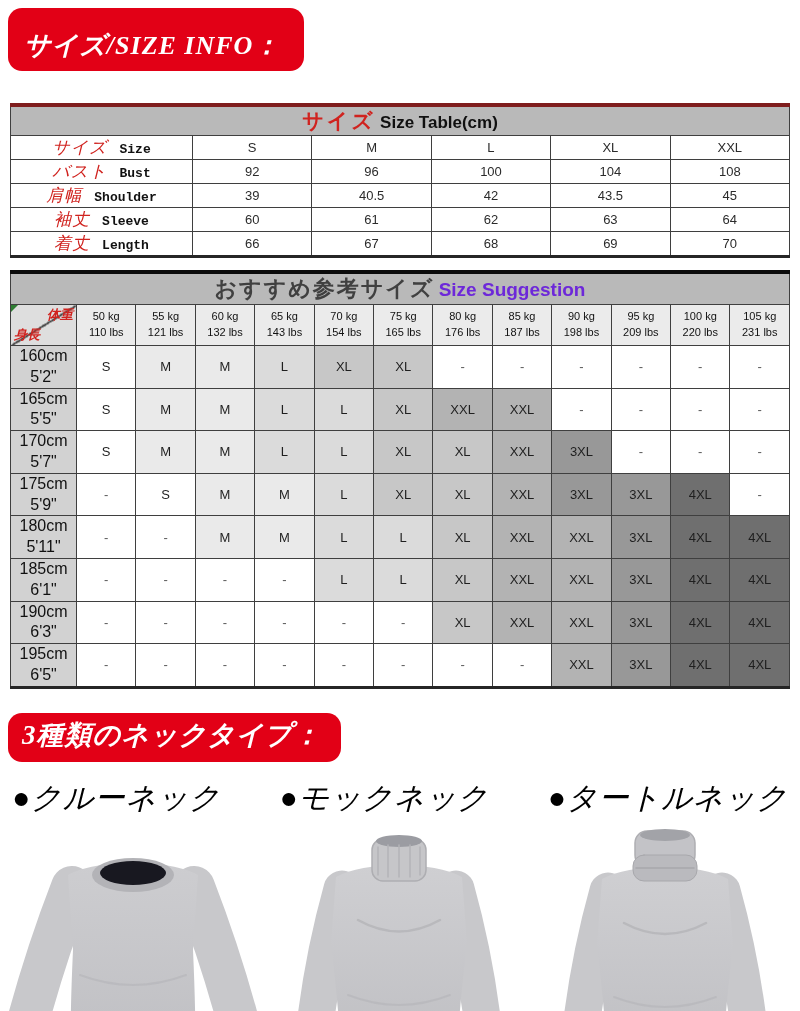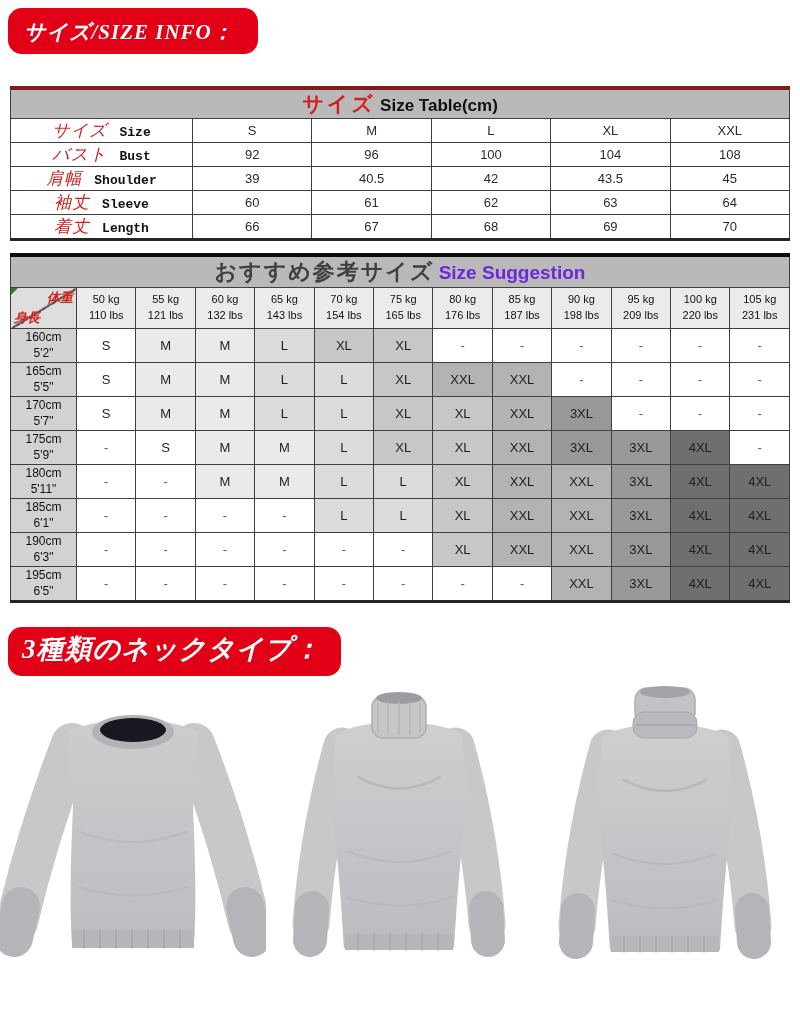--- a/index.html
+++ b/index.html
@@ -4,23 +4,23 @@
 <style>
   html,body{margin:0;padding:0;}
   body{
     width:800px;height:1011px;background:#ffffff;
     font-family:"Liberation Sans","DejaVu Sans",sans-serif;
     color:#1f1f1f;overflow:hidden;
   }
   
   .banner{
     display:inline-block;background:#e20016;color:#fff;
-    border-radius:14px;padding:10px 24px 8px 16px;margin:8px 0 0 8px;
+    border-radius:14px;padding:20px 24px 8px 16px;margin:8px 0 0 8px;
     font-family:"Liberation Serif","DejaVu Serif",serif;
-    font-style:italic;font-weight:bold;font-size:21px;letter-spacing:1px;
+    font-style:italic;font-weight:bold;font-size:26px;letter-spacing:1px;
     white-space:nowrap;
   }
   .banner2{font-size:27px;margin-top:24px;padding:4px 20px 9px 14px;}
   
   table{border-collapse:collapse;width:780px;margin:0 auto;table-layout:fixed;}
   th,td{border:1px solid #3f3f3f;text-align:center;vertical-align:middle;padding:0;}
   .t-title{
     background:#b9b9b9;height:26px;border:1px solid #3f3f3f;
   }
   
@@ -35,21 +35,21 @@
   }
   .t1 .rowhead .inner{display:flex;justify-content:center;align-items:baseline;gap:12px;}
   .t1 .jp{color:#d0231f;font-family:"Liberation Serif","DejaVu Serif",serif;font-style:italic;font-size:17px;letter-spacing:1px;}
   .t1 .en{font-family:"Liberation Mono","DejaVu Sans Mono",monospace;font-weight:bold;font-size:13px;color:#111;}
   
   .t2{margin-top:12px;border-top:4px solid #0b0b0b;border-bottom:3px solid #262626;}
   .t2 col.c-h{width:66px;}
   .jt2{color:#404040;font-family:"Liberation Serif","DejaVu Serif",serif;font-size:22px;letter-spacing:2px;}
   .et2{color:#6d28d9;font-weight:bold;font-size:19px;}
   .t2 .wcell{background:#ebebeb;height:40px;font-weight:normal;font-size:11px;line-height:1.45;color:#111;}
-  .t2 .hcell{background:#d2d2d2;font-weight:normal;font-size:12px;line-height:1.3;color:#111;}
+  .t2 .hcell{background:#d2d2d2;font-weight:normal;font-size:16px;line-height:1.3;color:#111;}
   .t2 td{height:33px;font-size:13px;color:#1f1f1f;}
   .t2 td.dash{color:#5a5a5a;}
   .corner{
     background:#dedede;position:relative;height:40px;
     background-image:linear-gradient(to bottom right,transparent calc(50% - 1px),#4a4a4a calc(50% - 1px),#4a4a4a calc(50% + 1px),transparent calc(50% + 1px));
     text-align:right;
   }
   .corner .ct{position:absolute;top:1px;right:3px;color:#d0231f;font-size:13px;font-family:"Liberation Serif","DejaVu Serif",serif;font-style:italic;}
   .corner .cb{position:absolute;bottom:1px;left:3px;color:#d0231f;font-size:13px;font-family:"Liberation Serif","DejaVu Serif",serif;font-style:italic;}
   .green-tri{position:absolute;top:0;left:0;width:0;height:0;border-top:7px solid #2e7d32;border-right:7px solid transparent;}
@@ -385,20 +385,25 @@
           <td style="background: rgb(111, 111, 111);">4XL</td>
           <td style="background: rgb(111, 111, 111);">4XL</td>
         </tr>
       </tbody>
   </table>
 
   
   <div class="banner banner2">3種類のネックタイプ：</div>
 
   
+  <div class="neck-labels">
+    <span>●クルーネック</span>
+    <span>●モックネック</span>
+    <span>●タートルネック</span>
+  </div>
 
   
   <div class="images">
 
     <figure>
       <svg width="266" height="311" viewBox="0 0 266 311">
         <defs>
           <linearGradient id="g1" x1="0" y1="0" x2="0" y2="1">
             <stop offset="0" stop-color="#cdcdd0"></stop>
               <stop offset="1" stop-color="#bdbdc1"></stop>

